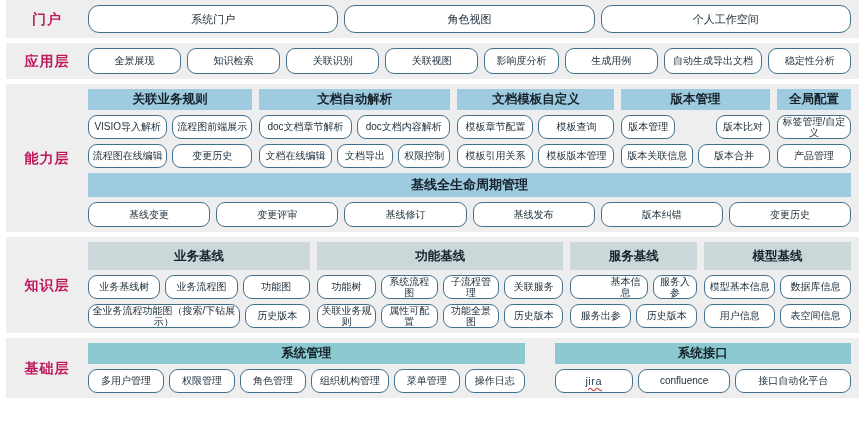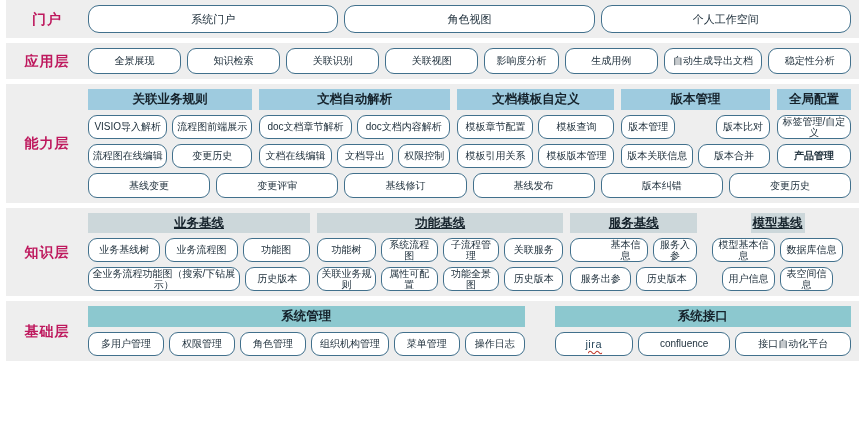--- a/index.html
+++ b/index.html
@@ -119,21 +119,21 @@
   #app .layer-body .row .chip { height: 26px; }
 
   
   #cap .chip { height: 24px; }
   #cap .grp-head { height: 21px; }
   #cap .full-head { height: 24px; }
   #cap .full-row .chip { height: 25px; }
 
   
   #know .chip { height: 24px; }
-  #know .grp-head { height: 20px; text-decoration: underline; }
+  #know .grp-head { height: 28px; }
 
   
   #base .chip { height: 24px; }
   #base .grp-head { height: 21px; }
 
   .base-cols {
     display: flex;
     gap: 30px;
     min-width: 0;
   }
@@ -236,26 +236,27 @@
             <div class="chip" style="flex:1 1 0;">版本合并</div>
           </div>
         </div>
 
         <div class="group" style="flex:0.86 1 0;">
           <div class="grp-head blue">全局配置</div>
           <div class="row">
             <div class="chip" style="flex:1 1 0;">标签管理/自定义</div>
           </div>
           <div class="row">
-            <div class="chip" style="flex:1 1 0;font-weight:bold;">产品管理</div>
-          </div>
-        </div>
-
-      </div>
-
+            <div class="chip" style="flex:1 1 0;">产品管理</div>
+          </div>
+        </div>
+
+      </div>
+
+      <div class="grp-head blue wide full-head">基线全生命周期管理</div>
       <div class="row full-row">
         <div class="chip" style="flex:1 1 0;">基线变更</div>
         <div class="chip" style="flex:1 1 0;">变更评审</div>
         <div class="chip" style="flex:1 1 0;">基线修订</div>
         <div class="chip" style="flex:1 1 0;">基线发布</div>
         <div class="chip" style="flex:1 1 0;">版本纠错</div>
         <div class="chip" style="flex:1 1 0;">变更历史</div>
       </div>
 
     </div>
@@ -300,21 +301,21 @@
           <div class="row">
             <div class="chip" style="flex:1 1 0;padding-left:36px;">基本信息</div>
             <div class="chip" style="flex:1 1 0;">服务入参</div>
           </div>
           <div class="row">
             <div class="chip" style="flex:1 1 0;">服务出参</div>
             <div class="chip" style="flex:1 1 0;">历史版本</div>
           </div>
         </div>
 
-        <div class="group" style="flex:1.62 1 0;align-items:center;">
+        <div class="group" style="flex:1.62 1 0;">
           <div class="grp-head gray">模型基线</div>
           <div class="row">
             <div class="chip" style="flex:1 1 0;">模型基本信息</div>
             <div class="chip" style="flex:1 1 0;">数据库信息</div>
           </div>
           <div class="row">
             <div class="chip" style="flex:1 1 0;">用户信息</div>
             <div class="chip" style="flex:1 1 0;">表空间信息</div>
           </div>
         </div>

